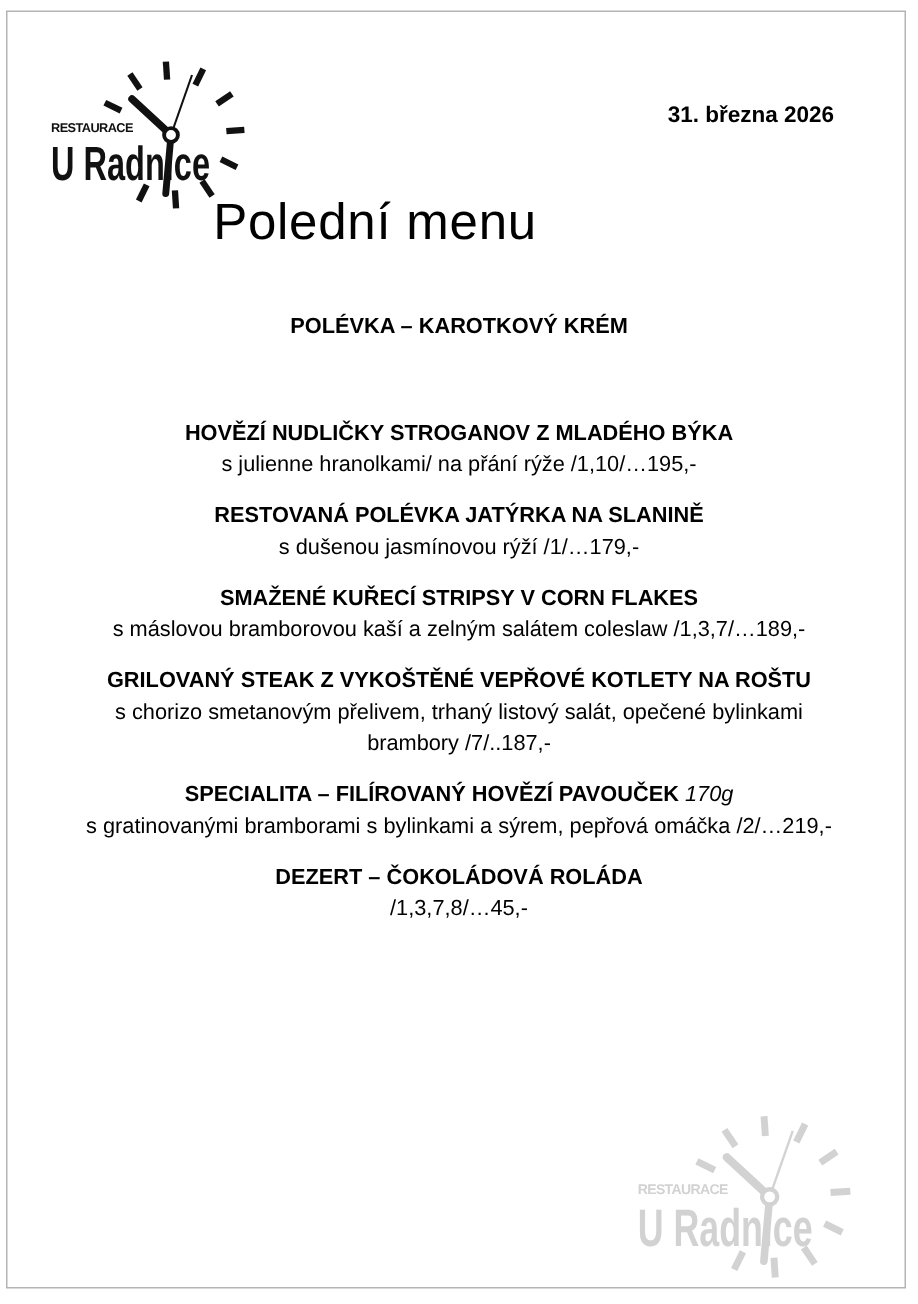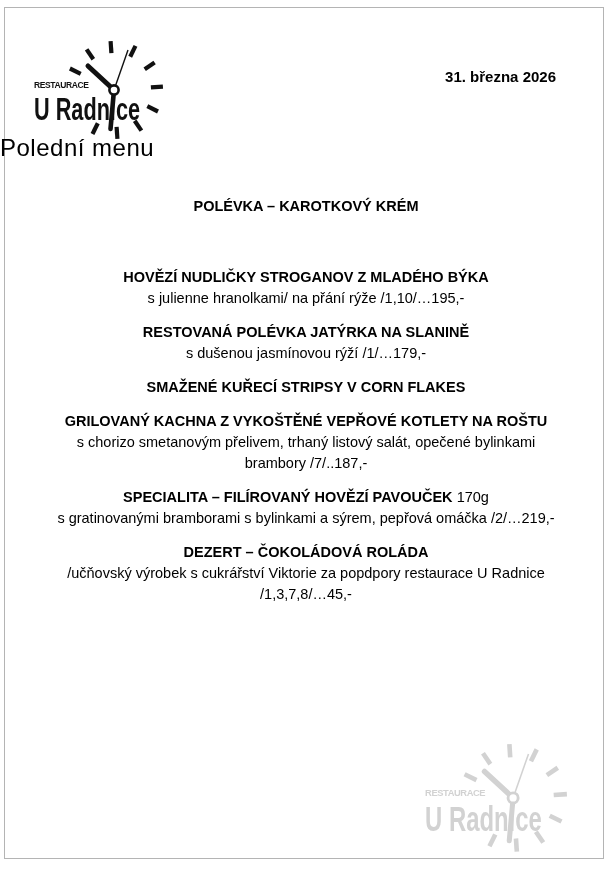--- a/index.html
+++ b/index.html
@@ -36,41 +36,41 @@
     top:68px;right:56px;
     font-size:15px;
     font-weight:bold;
     white-space:nowrap;
   }
   .title{
     position:absolute;
     top:126px;left:0;
     width:500px;
     margin:0;
-    text-align:left;
-    font-size:24px;
+    text-align:center;
+    font-size:34px;
     font-weight:400;
     line-height:44px;
     letter-spacing:0.5px;
   }
   .menu{
     position:absolute;
-    top:196px;left:0;
+    top:208px;left:0;
     width:612px;
     text-align:center;
   }
   .menu-item{margin:0 0 13px 0;}
   .menu-item.soup{margin-bottom:50px;}
   .item-name{
     font-size:14.5px;
     font-weight:bold;
     line-height:21px;
     white-space:nowrap;
   }
-  .item-name .suffix{font-weight:400;}
+  .item-name .suffix{font-weight:400;font-style:italic;}
   .item-line{
     font-size:14.5px;
     font-weight:400;
     line-height:21px;
     white-space:nowrap;
   }
 </style>
 </head>
 <body>
 
@@ -117,36 +117,36 @@
     </div>
 
 
     <div class="menu-item">
       <div class="item-name">RESTOVANÁ POLÉVKA JATÝRKA NA SLANINĚ</div>
       <div class="item-line">s dušenou jasmínovou rýží /1/…179,-</div>
     </div>
 
     <div class="menu-item">
       <div class="item-name">SMAŽENÉ KUŘECÍ STRIPSY V CORN FLAKES</div>
+      <div class="item-line">s máslovou bramborovou kaší a zelným salátem coleslaw /1,3,7/…189,-</div>
     </div>
 
     <div class="menu-item">
-      <div class="item-name">GRILOVANÝ KACHNA Z VYKOŠTĚNÉ VEPŘOVÉ KOTLETY NA ROŠTU</div>
+      <div class="item-name">GRILOVANÝ STEAK Z VYKOŠTĚNÉ VEPŘOVÉ KOTLETY NA ROŠTU</div>
       <div class="item-line">s chorizo smetanovým přelivem, trhaný listový salát, opečené bylinkami</div>
       <div class="item-line">brambory /7/..187,-</div>
     </div>
 
     <div class="menu-item">
       <div class="item-name"><span>SPECIALITA – FILÍROVANÝ HOVĚZÍ PAVOUČEK</span> <span class="suffix">170g</span></div>
       <div class="item-line">s gratinovanými bramborami s bylinkami a sýrem, pepřová omáčka /2/…219,-</div>
     </div>
 
     <div class="menu-item">
       <div class="item-name">DEZERT – ČOKOLÁDOVÁ ROLÁDA</div>
-      <div class="item-line">/učňovský výrobek s cukrářství Viktorie za popdpory restaurace U Radnice</div>
       <div class="item-line">/1,3,7,8/…45,-</div>
     </div>
 
   </div>
 
   <div class="logo logo-watermark">
     <svg viewBox="0 0 160 128" width="176" height="141">
       <g stroke="currentColor" stroke-width="4.2" stroke-linecap="butt">
         <line x1="78.4" y1="31.1" x2="77.6" y2="19.1"></line>
         <line x1="97.2" y1="34.7" x2="102.5" y2="23.9"></line>

